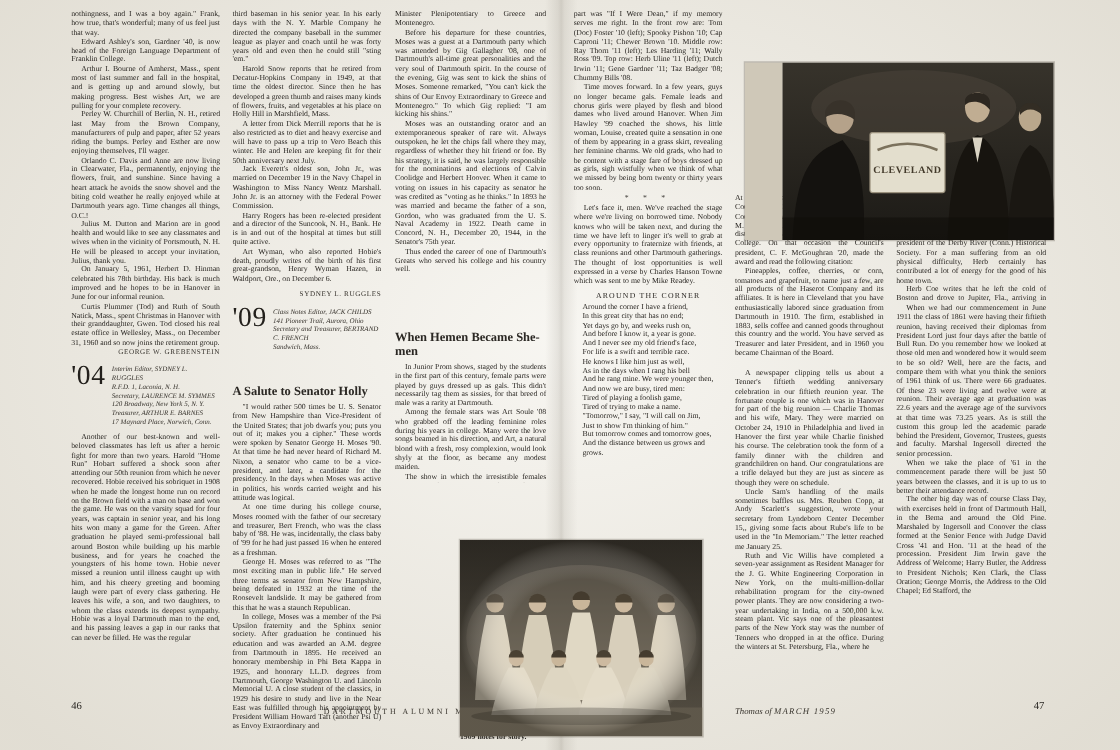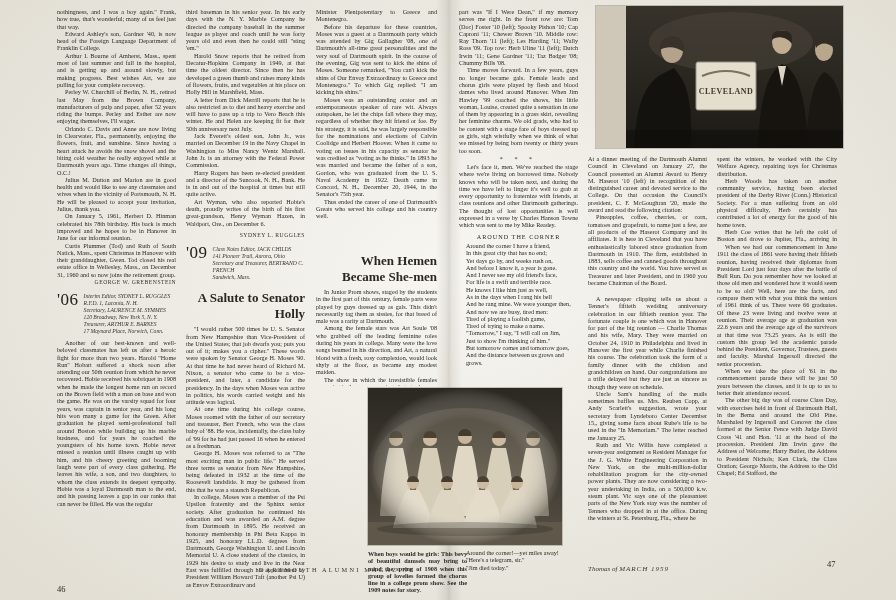--- a/index.html
+++ b/index.html
@@ -9,28 +9,28 @@
     font-family:"Liberation Serif","DejaVu Serif",serif;color:#2b2824;}
   .gutter{position:absolute;left:436px;top:0;width:26px;height:600px;
     background:linear-gradient(90deg,rgba(70,62,48,0) 0%,rgba(70,62,48,.10) 40%,rgba(70,62,48,.16) 50%,rgba(70,62,48,.09) 60%,rgba(70,62,48,0) 100%);}
   .col{position:absolute;display:flex;flex-direction:column;}
   .block{overflow:hidden;font-size:6.2px;line-height:7.3px;text-align:justify;}
   .block p{margin:0;text-indent:8px;text-align:justify;}
   .block[data-flush] p:first-child{text-indent:0;}
   .fill{flex:1 1 auto;}
   .sig{font-size:5.7px;line-height:9px;text-align:right;letter-spacing:.5px;color:#36322c;}
   .class-head{display:flex;gap:5px;margin:5px 0 4px;align-items:flex-start;}
-  .year{font-size:17px;line-height:16px;letter-spacing:.5px;color:#23201c;text-align:right;}
+  .year{font-size:22px;line-height:16px;letter-spacing:.5px;color:#23201c;text-align:right;}
   .officers{font-size:5.6px;line-height:7px;font-style:italic;white-space:pre-line;padding-top:1px;color:#36322c;}
-  .article-head{font-size:13px;font-weight:bold;text-align:right;margin:5px 0 3px;}
+  .article-head{font-size:10px;font-weight:bold;text-align:left;margin:22px 0 3px;}
   .subhead{font-size:6.2px;text-align:center;letter-spacing:1px;margin:4px 0 2px;}
   .stars{text-align:center !important;text-indent:0 !important;letter-spacing:5px;line-height:9px;}
   .poem{font-size:6.2px;line-height:7.3px;white-space:pre-line;padding-left:7px;text-align:left;}
   .caption{position:absolute;font-size:6.2px;line-height:7.3px;font-weight:bold;text-align:justify;overflow:hidden;}
-  .photo{position:absolute;z-index:2;box-shadow:0 0 0 1px rgba(60,52,40,.25);}
+  .photo{position:absolute;z-index:2;box-shadow:0 0 0 1px rgba(60,52,40,.25);margin-top:44px;}
   .photo svg{display:block;}
   .folio{position:absolute;font-size:8.5px;color:#2b2824;}
   .runfoot-left{position:absolute;font-size:6.3px;letter-spacing:2.2px;color:#3a362f;}
   .runfoot-right{position:absolute;font-size:7px;font-style:italic;color:#3a362f;}
   .runfoot-right .caps{letter-spacing:1px;}
 </style>
 </head>
 <body>
 
 <div class="spread">
@@ -43,21 +43,21 @@
         <p>Arthur I. Bourne of Amherst, Mass., spent most of last summer and fall in the hospital, and is getting up and around slowly, but making progress. Best wishes Art, we are pulling for your complete recovery.</p>
         <p>Perley W. Churchill of Berlin, N. H., retired last May from the Brown Company, manufacturers of pulp and paper, after 52 years riding the bumps. Perley and Esther are now enjoying themselves, I'll wager.</p>
         <p>Orlando C. Davis and Anne are now living in Clearwater, Fla., permanently, enjoying the flowers, fruit, and sunshine. Since having a heart attack he avoids the snow shovel and the biting cold weather he really enjoyed while at Dartmouth years ago. Time changes all things, O.C.!</p>
         <p>Julius M. Dutton and Marion are in good health and would like to see any classmates and wives when in the vicinity of Portsmouth, N. H. He will be pleased to accept your invitation, Julius, thank you.</p>
         <p>On January 5, 1961, Herbert D. Hinman celebrated his 78th birthday. His back is much improved and he hopes to be in Hanover in June for our informal reunion.</p>
         <p>Curtis Plummer (Tod) and Ruth of South Natick, Mass., spent Christmas in Hanover with their granddaughter, Gwen. Tod closed his real estate office in Wellesley, Mass., on December 31, 1960 and so now joins the retirement group.</p>
         <p>Bill Amin has just written me that Norman Davis '42, son of our classmate, Nathaniel F. Davis, died suddenly January 14 at the Concord Hospital following a heart attack.</p>
       </div>
     <div class="sig">GEORGE W. GREBENSTEIN</div>
     <div class="class-head">
-      <div class="year">'06</div>
+      <div class="year">'04</div>
       <div class="officers">Interim Editor, SYDNEY L. RUGGLES
 R.F.D. 1, Laconia, N. H.
 Secretary, LAURENCE M. SYMMES
 120 Broadway, New York 5, N. Y.
 Treasurer, ARTHUR E. BARNES
 17 Maynard Place, Norwich, Conn.</div>
     </div>
     <div class="block fill">
         <p>Another of our best-known and well-beloved classmates has left us after a heroic fight for more than two years. Harold "Home Run" Hobart suffered a shock soon after attending our 50th reunion from which he never recovered. Hobie received his sobriquet in 1908 when he made the longest home run on record on the Brown field with a man on base and won the game. He was on the varsity squad for four years, was captain in senior year, and his long hits won many a game for the Green. After graduation he played semi-professional ball around Boston while building up his marble business, and for years he coached the youngsters of his home town. Hobie never missed a reunion until illness caught up with him, and his cheery greeting and booming laugh were part of every class gathering. He leaves his wife, a son, and two daughters, to whom the class extends its deepest sympathy. Hobie was a loyal Dartmouth man to the end, and his passing leaves a gap in our ranks that can never be filled. He was the regular</p>
       </div>
@@ -262,20 +262,20 @@
             <path d="M-6,94 a6,6 0 0 1 12,0 Z" fill="#443b2e"></path>
           </g>
       </g>
       <ellipse cx="97" cy="141" rx="88" ry="7" fill="#3c372e" opacity="0.35"></ellipse>
       <rect width="194" height="157" fill="url(#pv)"></rect>
     </svg>
   </div>
 
   <div class="caption" style="left:368px;top:550px;width:99px;height:44px">When boys would be girls: This bevy of beautiful damsels may bring to mind the spring of 1908 when this group of lovelies formed the chorus line in a college prom show. See the 1909 notes for story.</div>
 
-  <div class="folio" style="left:57px;top:584px">46</div>
+  <div class="folio" style="left:57px;top:559px">46</div>
   <div class="runfoot-left" style="left:259px;top:566px">DARTMOUTH ALUMNI MAGAZINE</div>
   <div class="runfoot-right" style="left:588px;top:565px">
     <span>Thomas of</span>
     <span class="caps">MARCH 1959</span>
   </div>
   <div class="folio" style="left:827px;top:559px">47</div>
 </div>
 
 </body></html>

